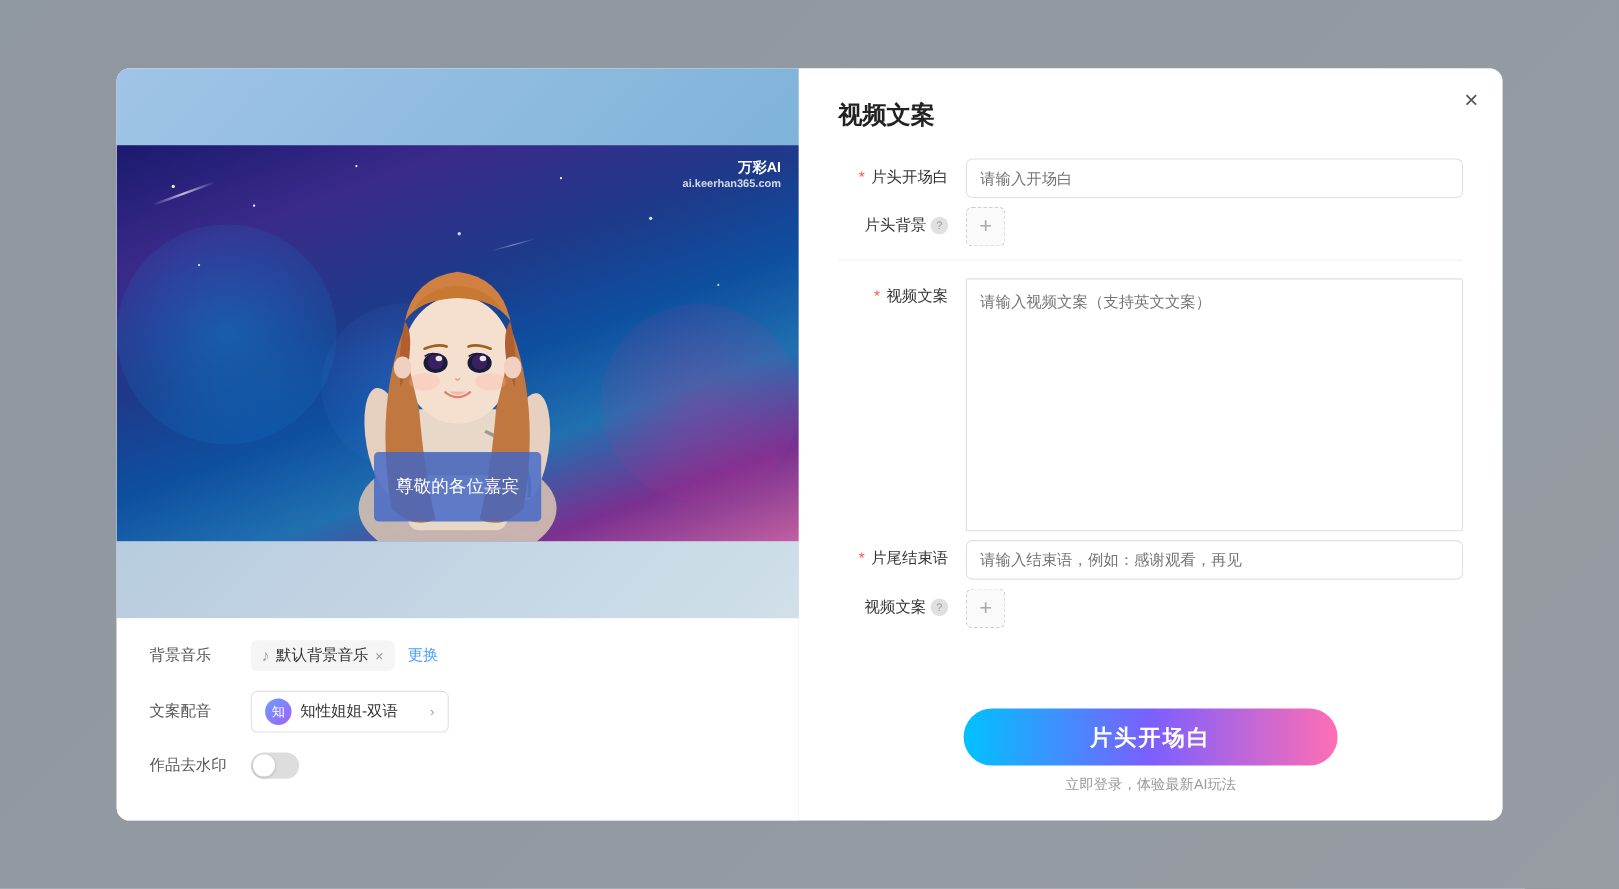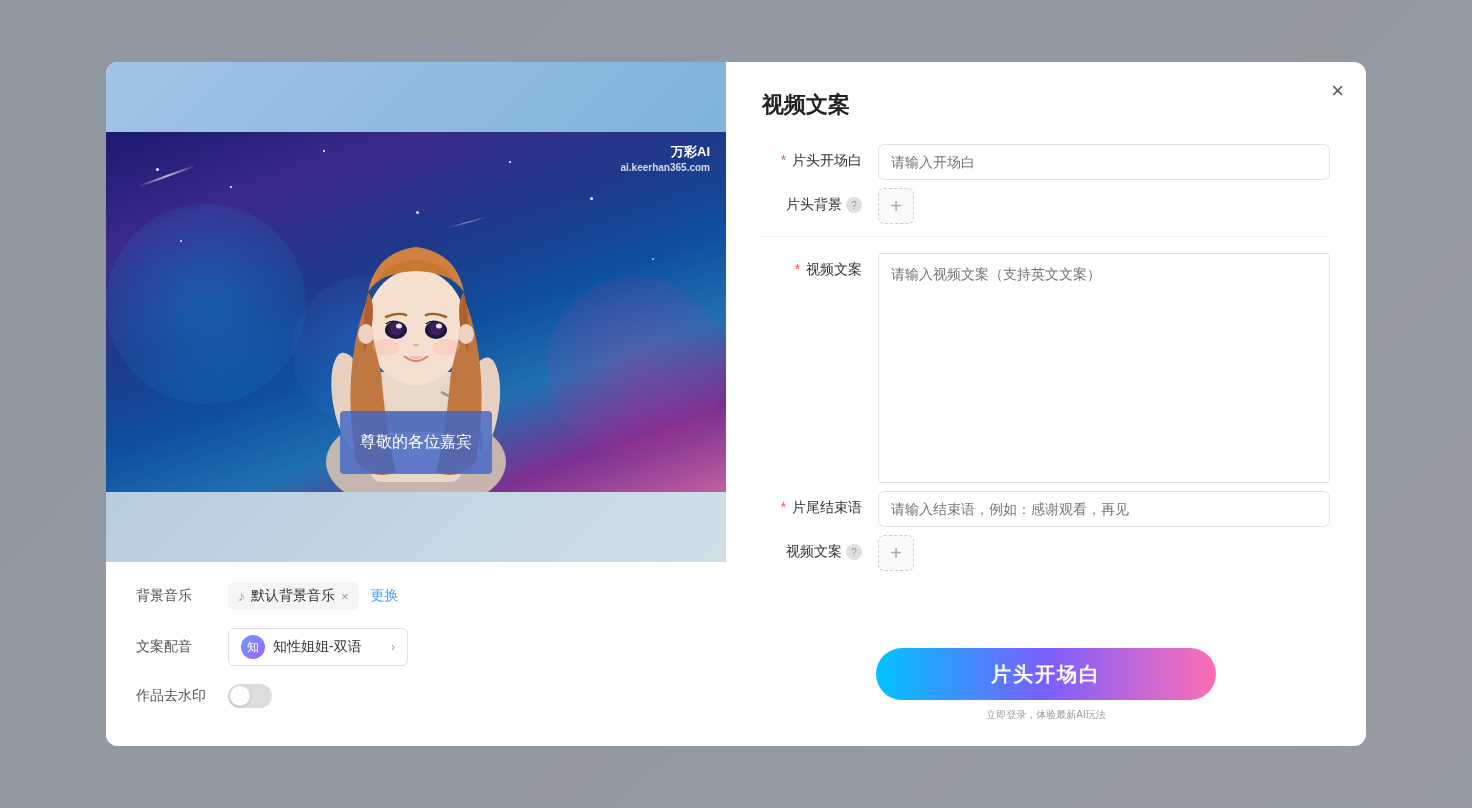--- a/index.html
+++ b/index.html
@@ -312,21 +312,21 @@
       border: none;
       border-radius: 30px;
       background: linear-gradient(90deg, #00c2ff 0%, #7b5fff 50%, #ff6eb4 100%);
       color: white;
       font-size: 20px;
       font-weight: 700;
       cursor: pointer;
       letter-spacing: 2px;
     }
     .login-hint {
-      font-size: 10px;
+      font-size: 13px;
       color: #999;
     }
 
     
     .bg-page {
       position: absolute;
       inset: 0;
       background: linear-gradient(135deg, #dce8f5 0%, #e8f0fa 100%);
       z-index: -1;
     }

